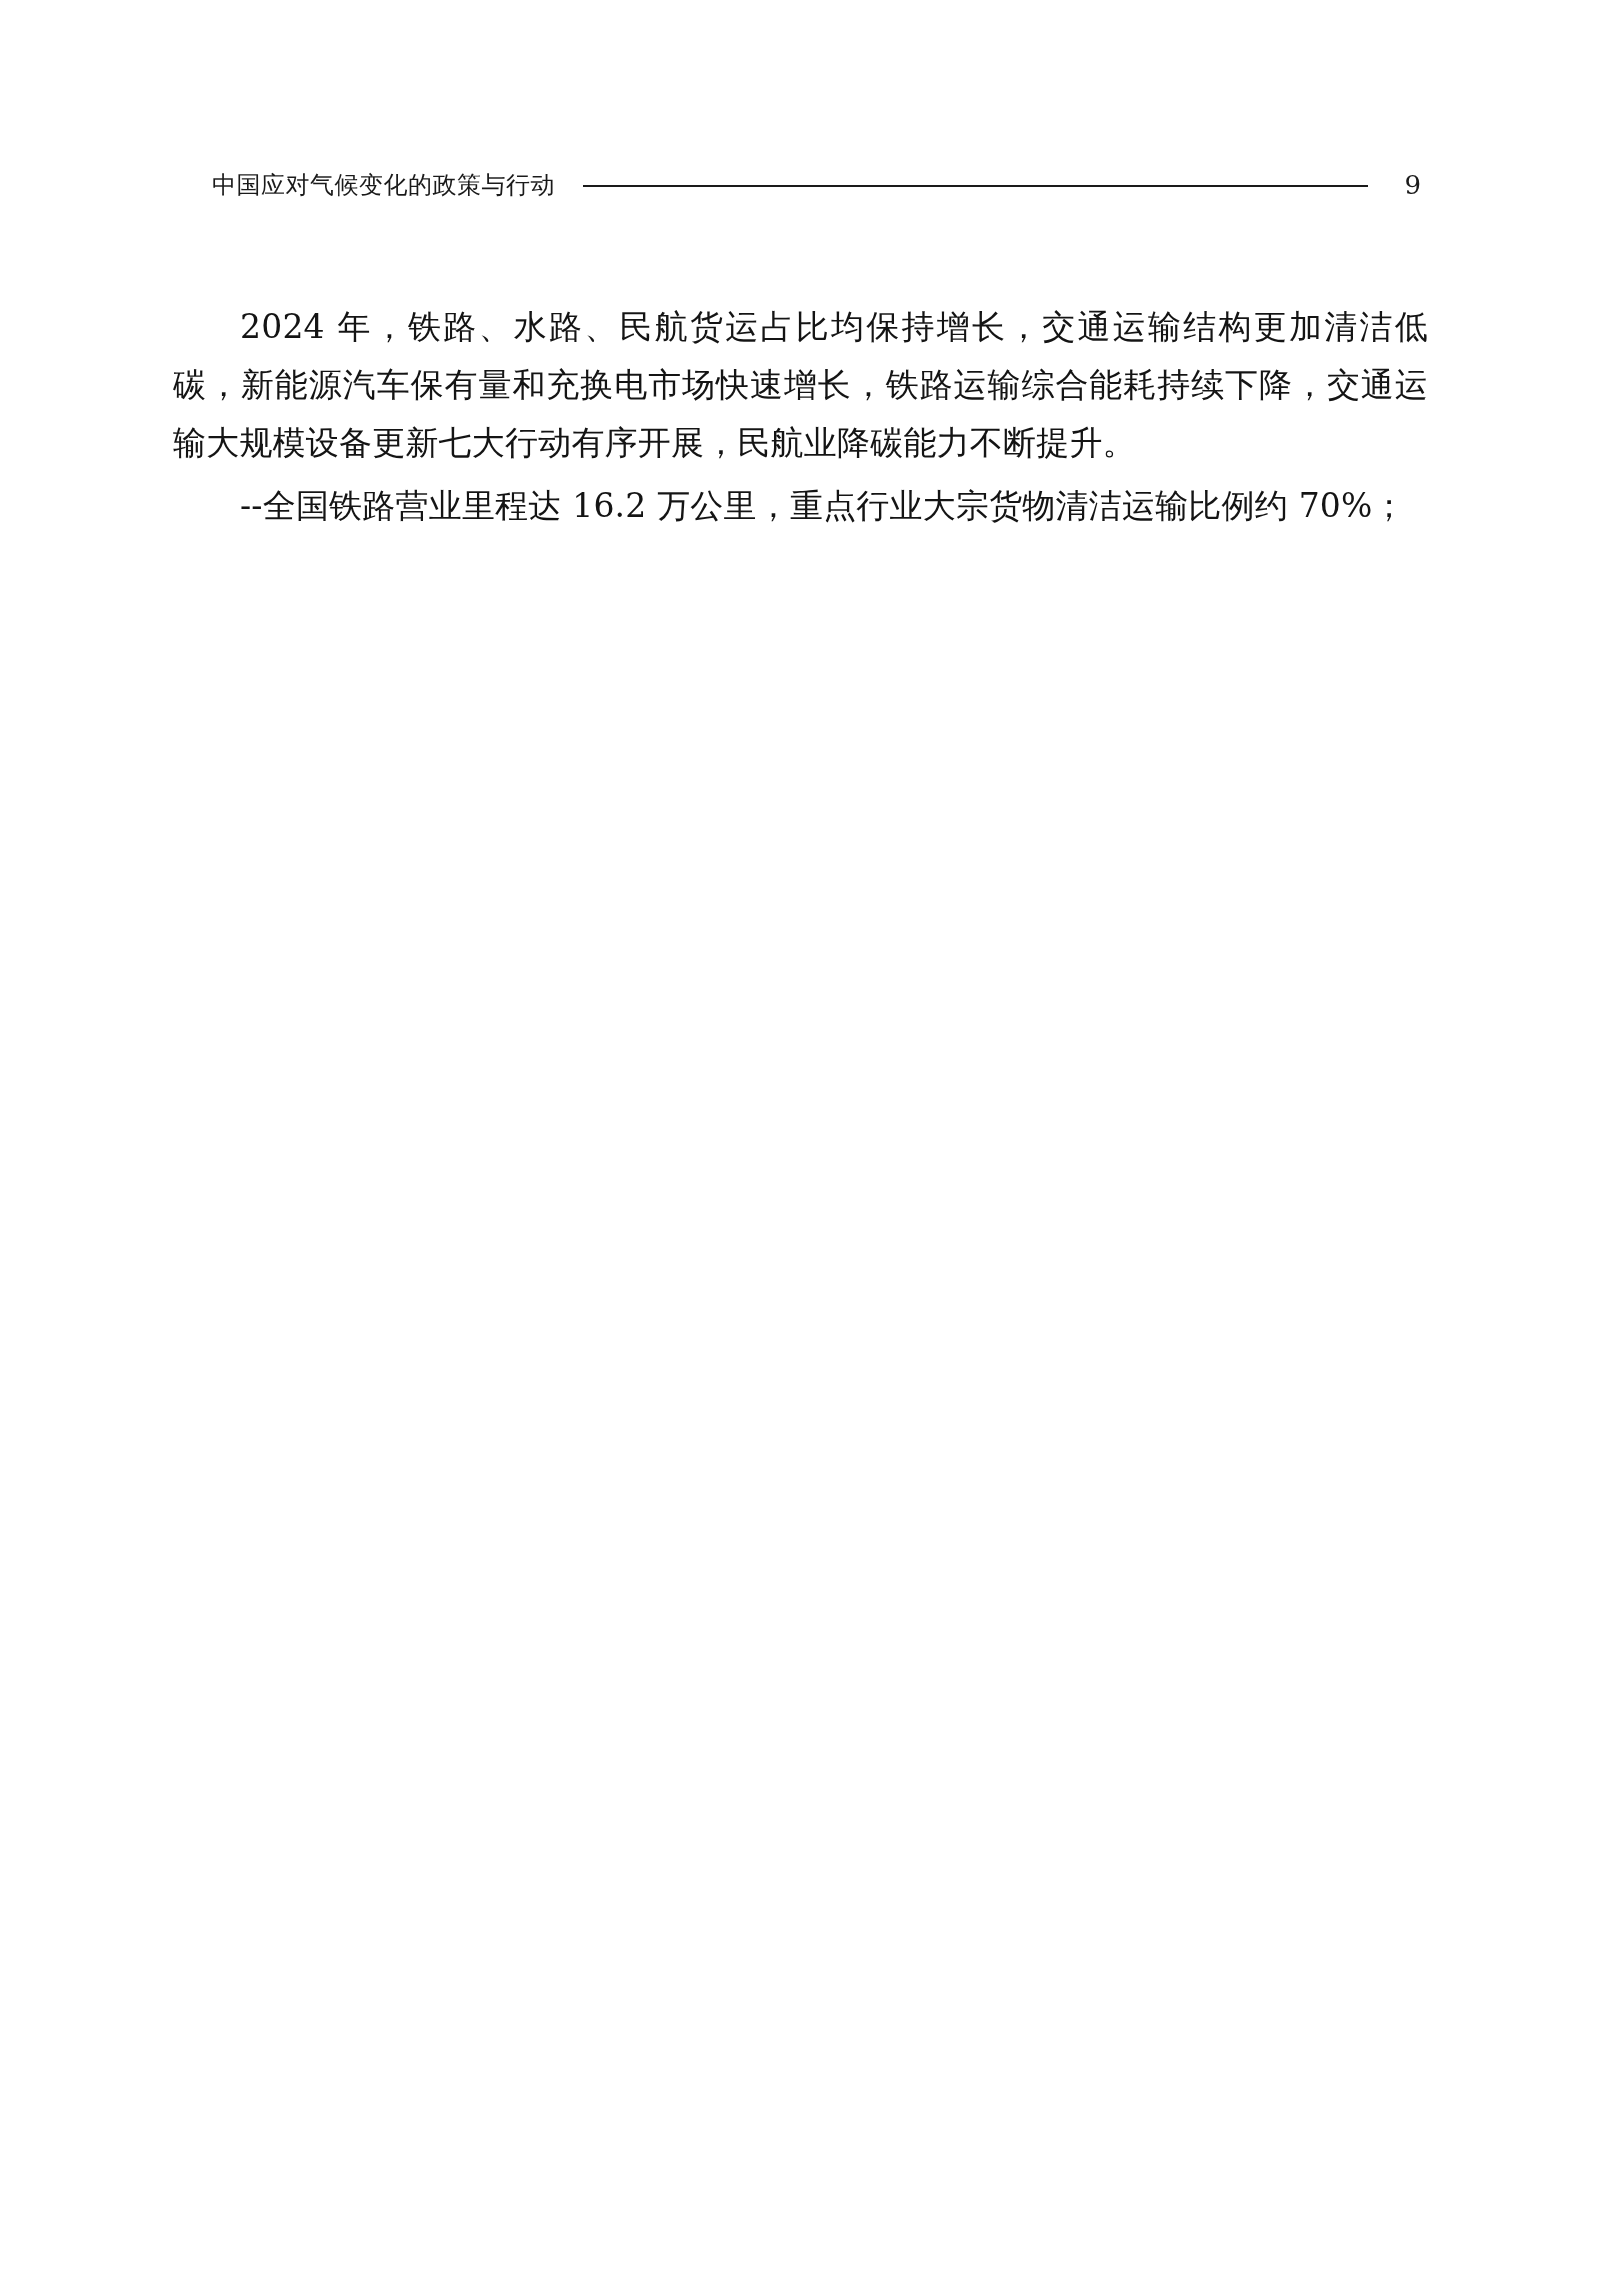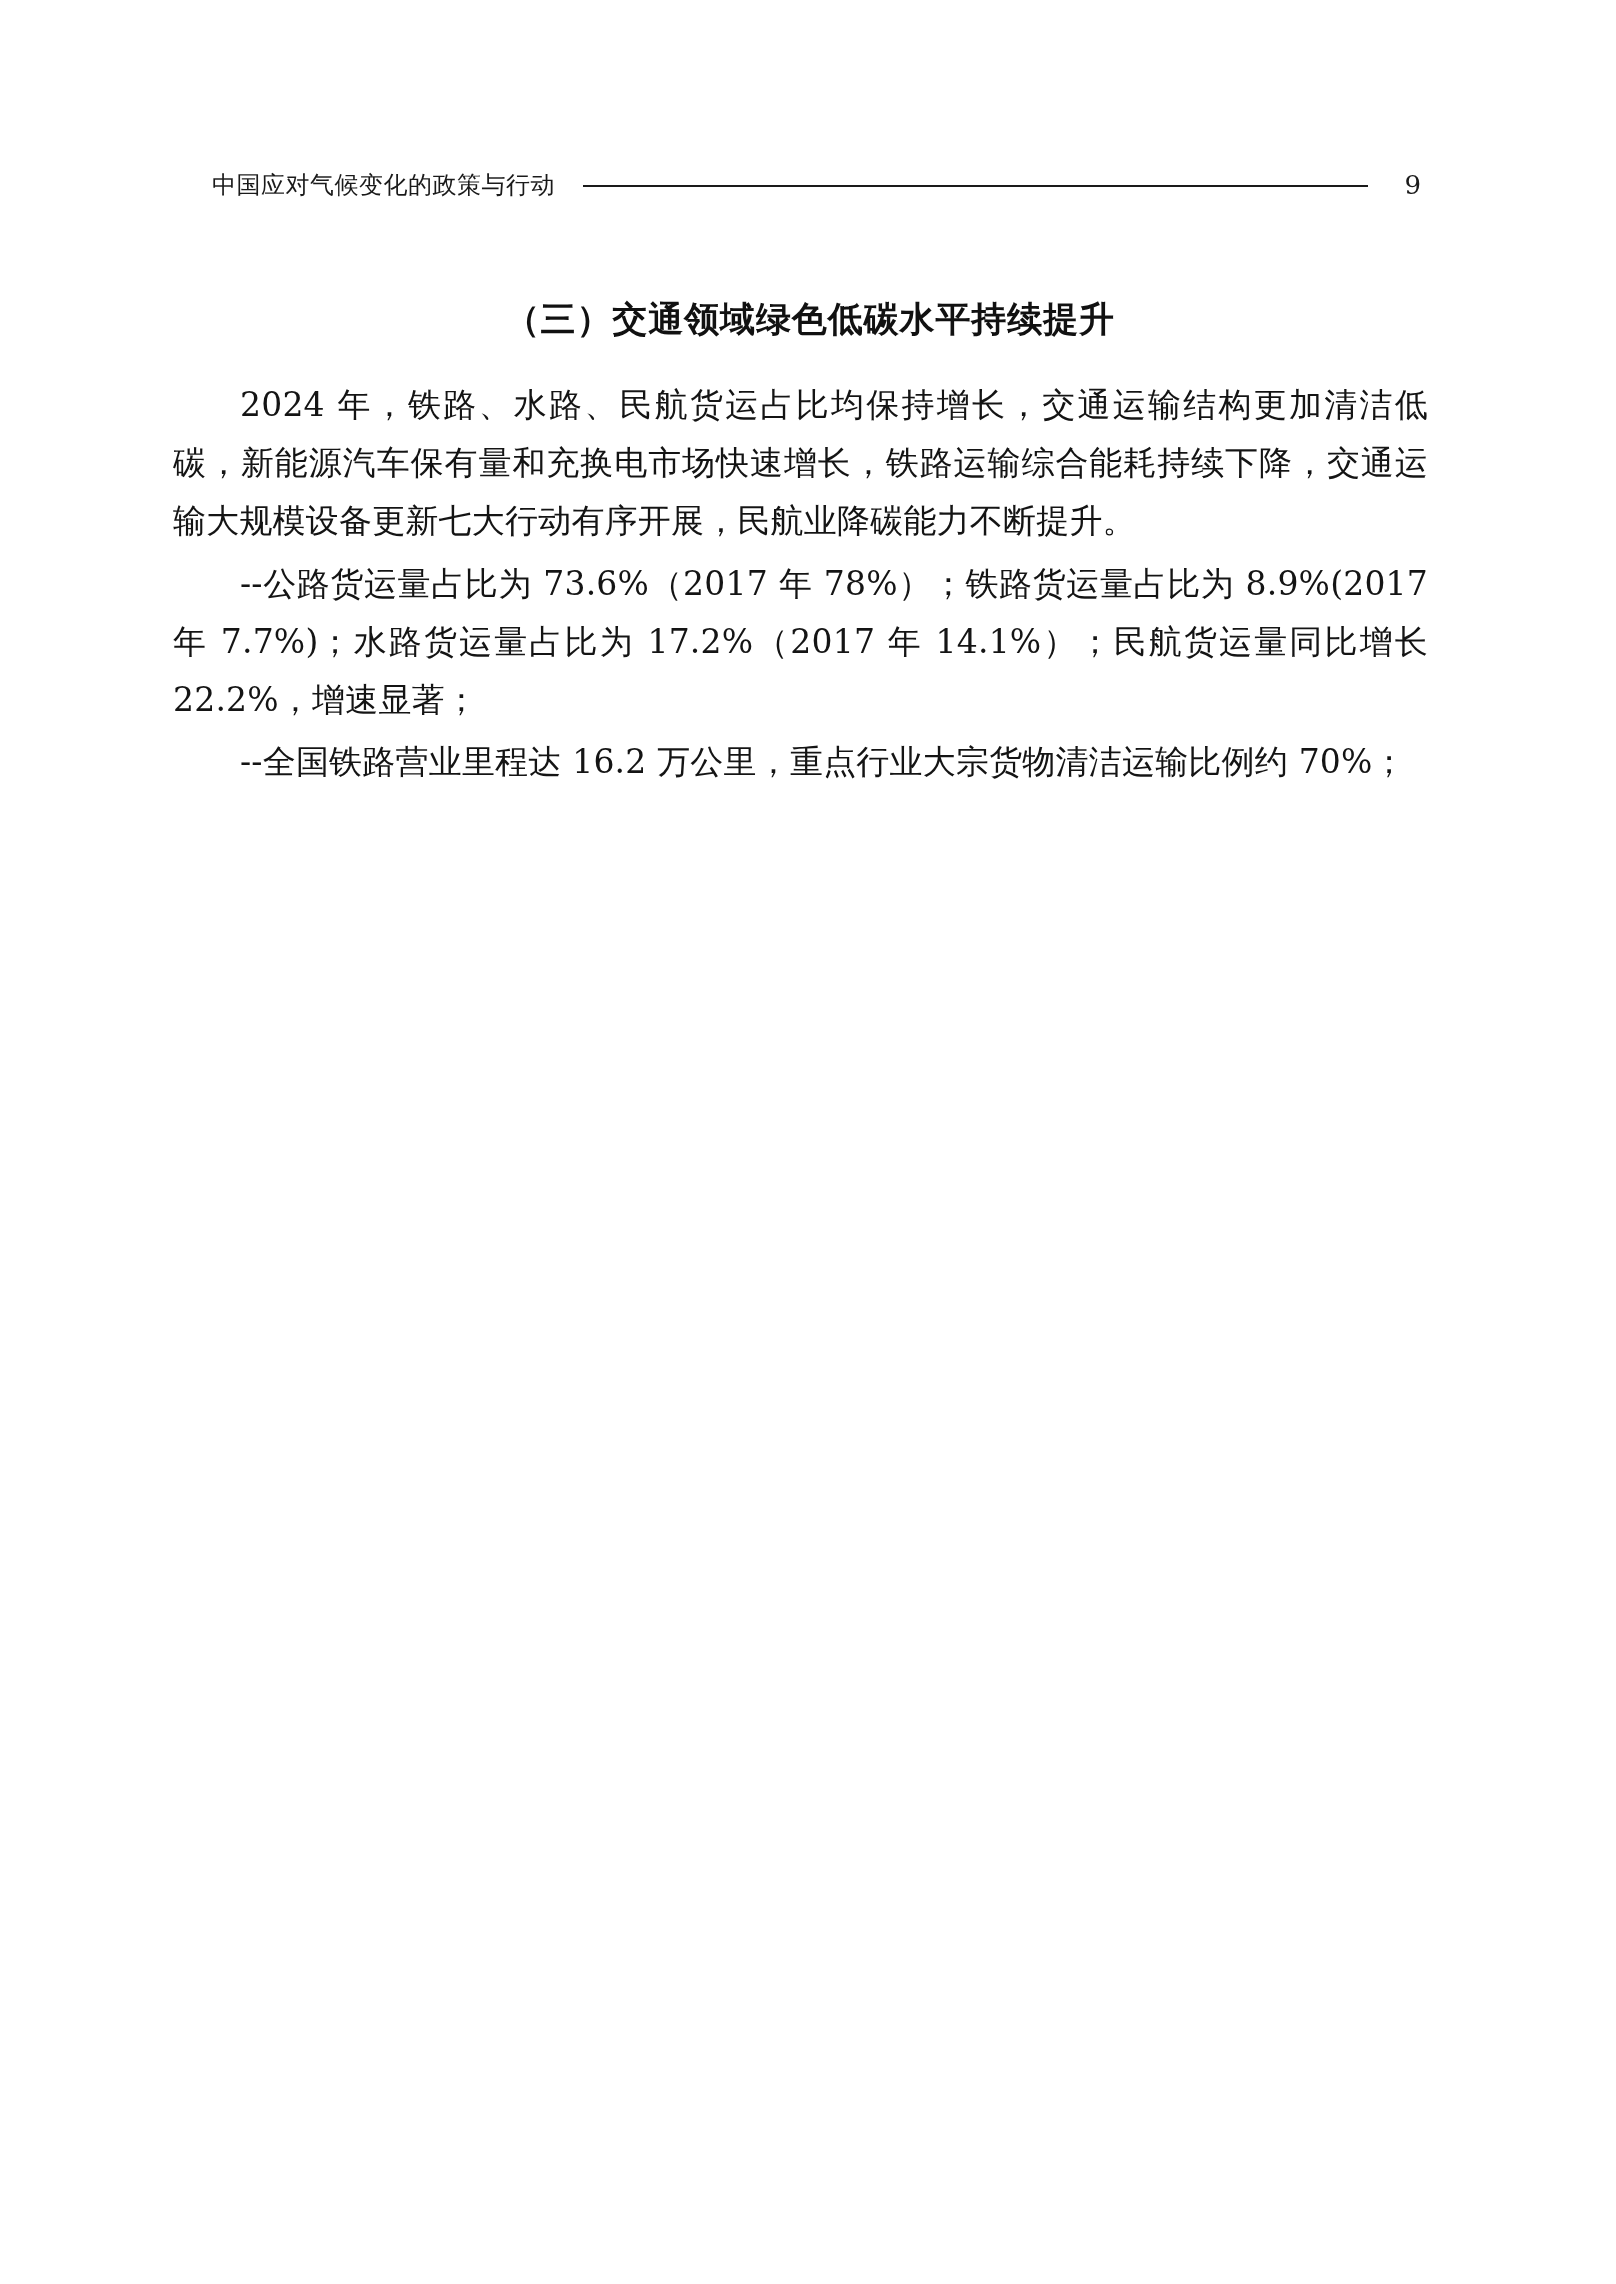--- a/index.html
+++ b/index.html
@@ -103,26 +103,24 @@
 <div class="page">
 
   <div class="header">
     <span class="header-title">中国应对气候变化的政策与行动</span>
     <span class="header-rule"></span>
     <span class="header-pageno">9</span>
   </div>
 
   <div class="content">
 
-    <h2 class="section-heading">（三）交通领域绿色低碳水平持续提升</h2>
 
     <p class="para">2024 年，铁路、水路、民航货运占比均保持增长，交通运输结构更加清洁低碳，新能源汽车保有量和充换电市场快速增长，铁路运输综合能耗持续下降，交通运输大规模设备更新七大行动有序开展，民航业降碳能力不断提升。</p>
 
 
-    <p class="para">--公路货运量占比为 73.6%（2017 年 78%）；铁路货运量占比为 8.9%(2017 年 7.7%)；水路货运量占比为 17.2%（2017 年 14.1%）；民航货运量同比增长 22.2%，增速显著；</p>
 
     <p class="para">--全国铁路营业里程达 16.2 万公里，重点行业大宗货物清洁运输比例约 70%；</p>
 
 
 
   </div>
 </div>
 
 
 </body></html>

